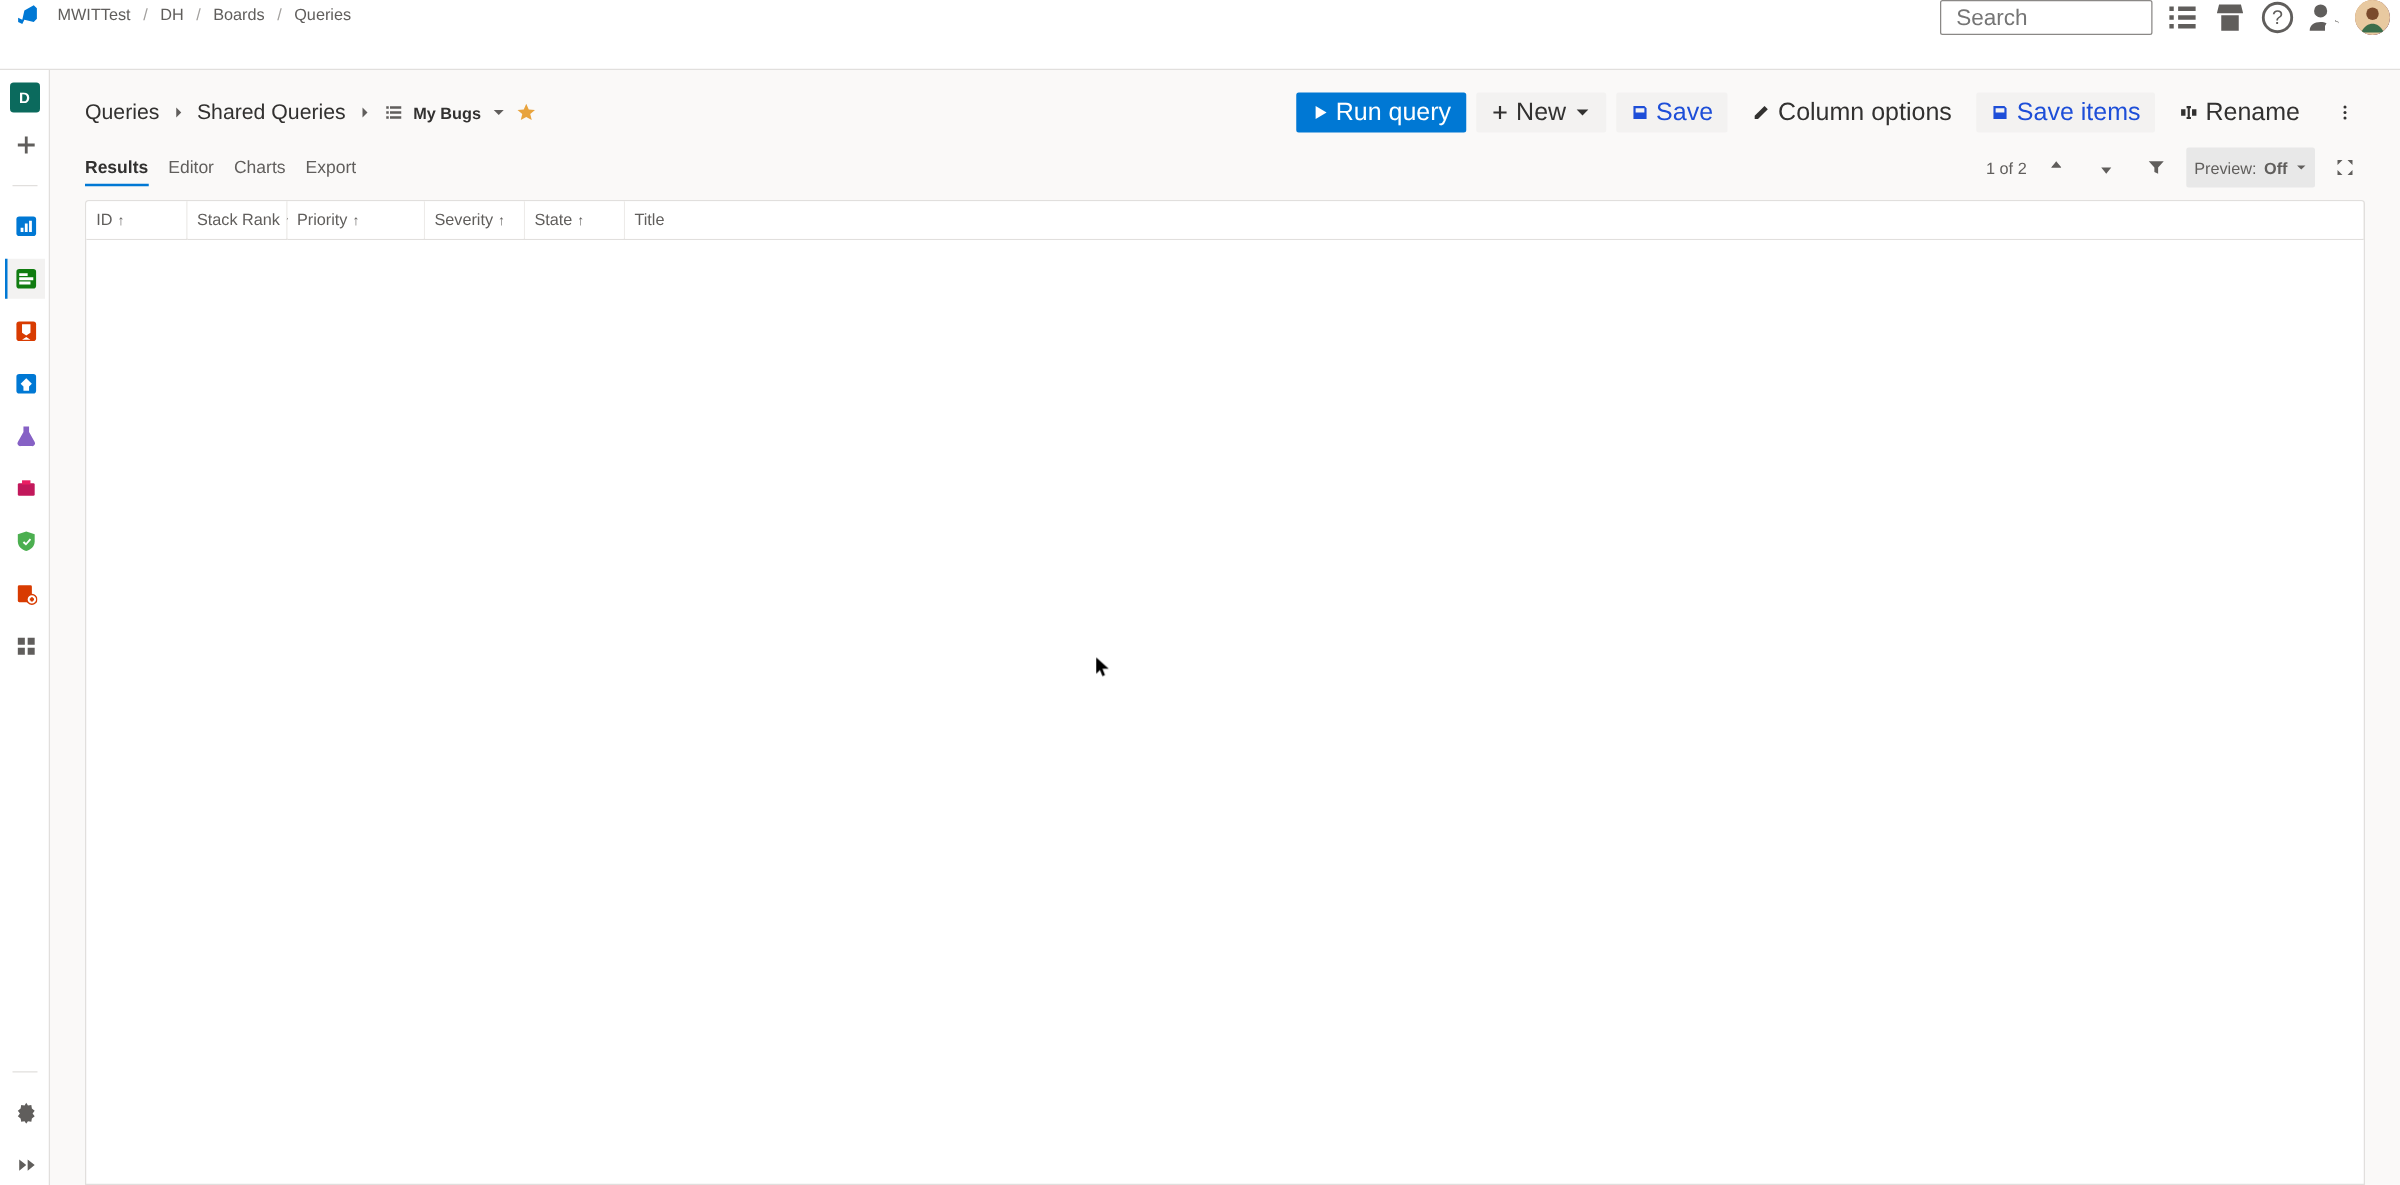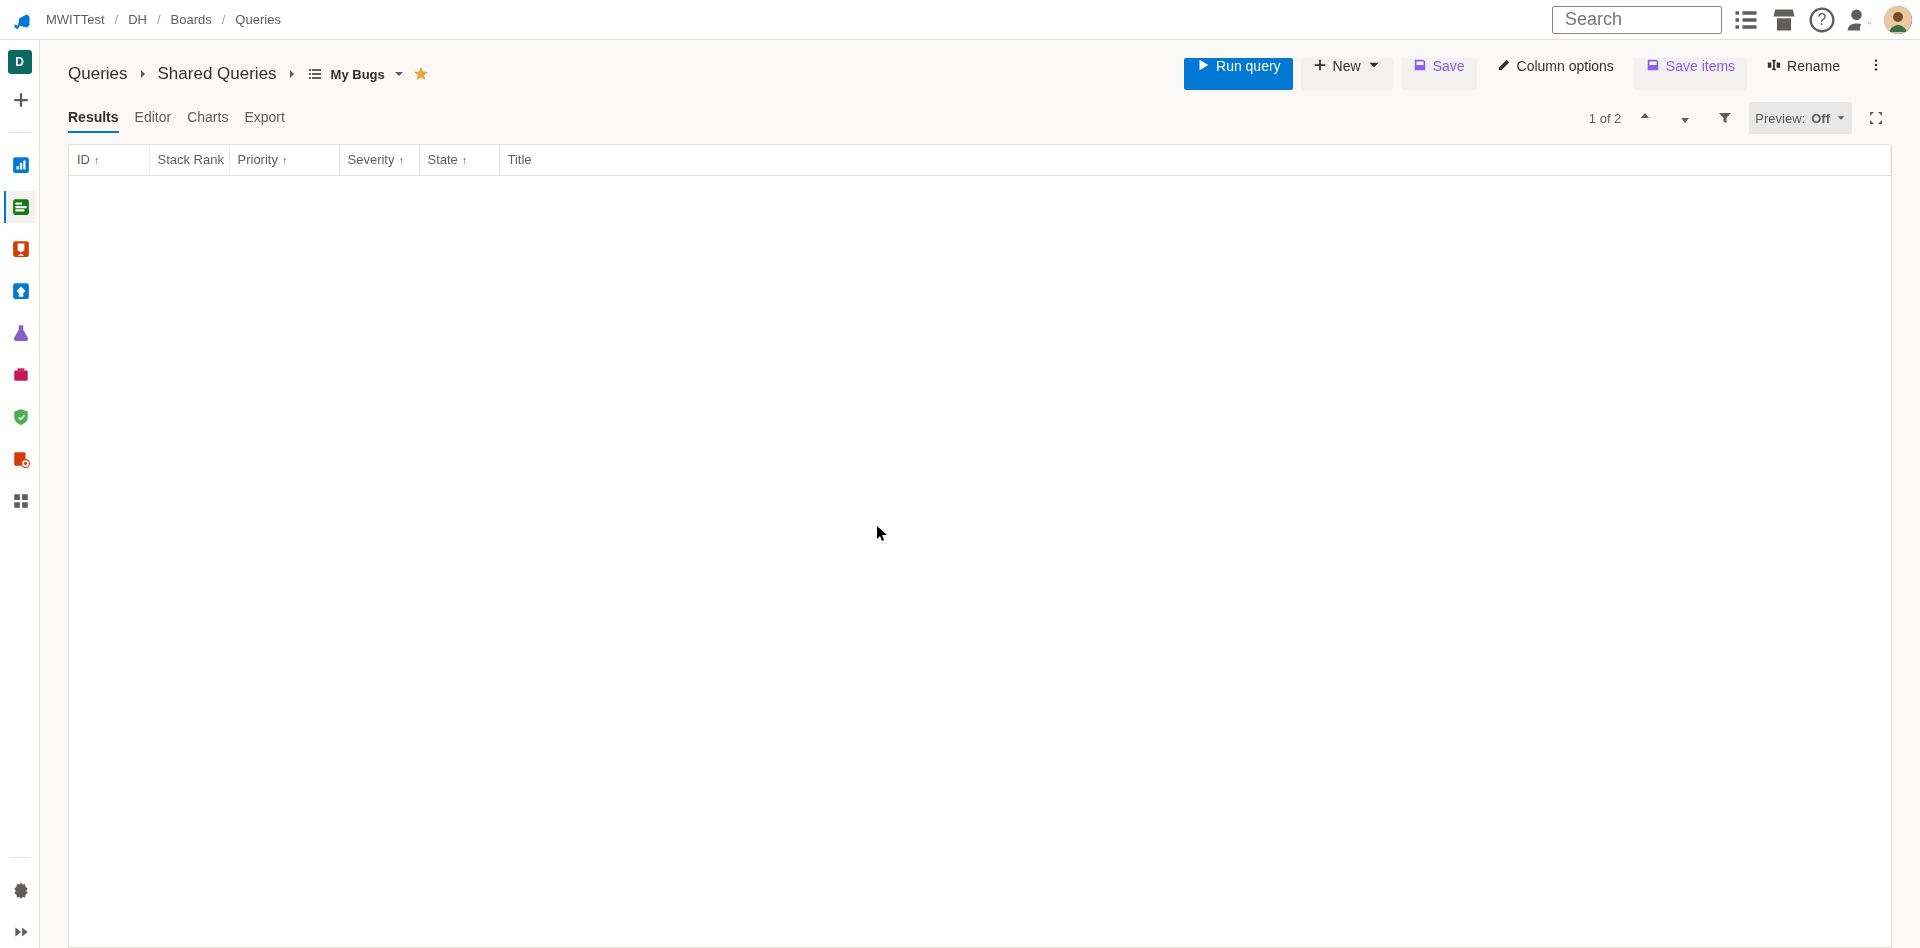--- a/index.html
+++ b/index.html
@@ -7,23 +7,23 @@
     font-family: "Segoe UI", "Helvetica Neue", sans-serif;
     font-size: 13px;
     color: #323130;
     background: #fff;
     overflow: hidden;
   }
   .app { display: flex; flex-direction: column; width: 1920px; height: 948px; }
 
   
   .topbar {
-    height: 40px;
+    height: 56px;
     display: flex;
-    align-items: center;
+    align-items: flex-start;
     border-bottom: 1px solid #e1dfdd;
     padding: 0 8px 0 12px;
     background: #fff;
     font-size: 13px;
   }
   .logo-icon { width: 20px; height: 20px; margin-right: 10px; }
   .breadcrumb { display: flex; align-items: center; gap: 6px; color: #605e5c; }
   .breadcrumb a { color: #605e5c; text-decoration: none; padding: 4px 4px; }
   .breadcrumb .sep { color: #a19f9d; }
   .topbar-spacer { flex: 1; }
@@ -72,29 +72,29 @@
   .page-header { display:flex; align-items:center; gap:10px; }
   .page-header .crumb { font-size: 17px; color:#323130; }
   .page-header .chev { color:#605e5c; font-size:13px; }
   .query-title-wrap { display:flex; align-items:center; gap:8px; }
   .query-title { font-size:13px; font-weight:600; }
   .list-icon { color:#605e5c; }
   .star { color:#e8a33d; }
 
   .page-header-actions { margin-left:auto; display:flex; align-items:center; gap:8px; }
   .btn {
-    height: 32px; display:inline-flex; align-items:flex-start; gap:6px;
+    height: 32px; display:inline-flex; align-items:center; gap:6px;
     padding: 0 12px; border:none; background:#fff; color:#323130;
-    font-size: 14px; cursor:pointer; border-radius:2px;
+    font-size: 20px; cursor:pointer; border-radius:2px;
   }
   .btn svg { width:14px; height:14px; }
   .btn.primary { background:#0078d4; color:#fff; }
   .btn.subtle { background:#f3f2f1; }
   .btn.ghost { background:transparent; }
-  .btn[disabled] { color:#8b5cf6; cursor:default; background:#f3f2f1; }
+  .btn[disabled] { color:#1d4ed8; cursor:default; background:#f3f2f1; }
   .more-btn { width:32px; justify-content:center; padding:0; }
 
   
   .tabs-row { margin-top: 12px; display:flex; align-items:center; gap:18px; }
   .tabs { display:flex; gap:16px; }
   .tab { font-size:14px; color:#605e5c; padding: 6px 0; cursor:pointer; border-bottom: 2px solid transparent; }
   .tab.active { color:#323130; font-weight:600; border-bottom-color:#0078d4; }
   .tabs-row-spacer { flex:1; }
   .results-tools { display:flex; align-items:center; gap:8px; font-size:13px; color:#605e5c; }
   .results-tools .tool-btn {

